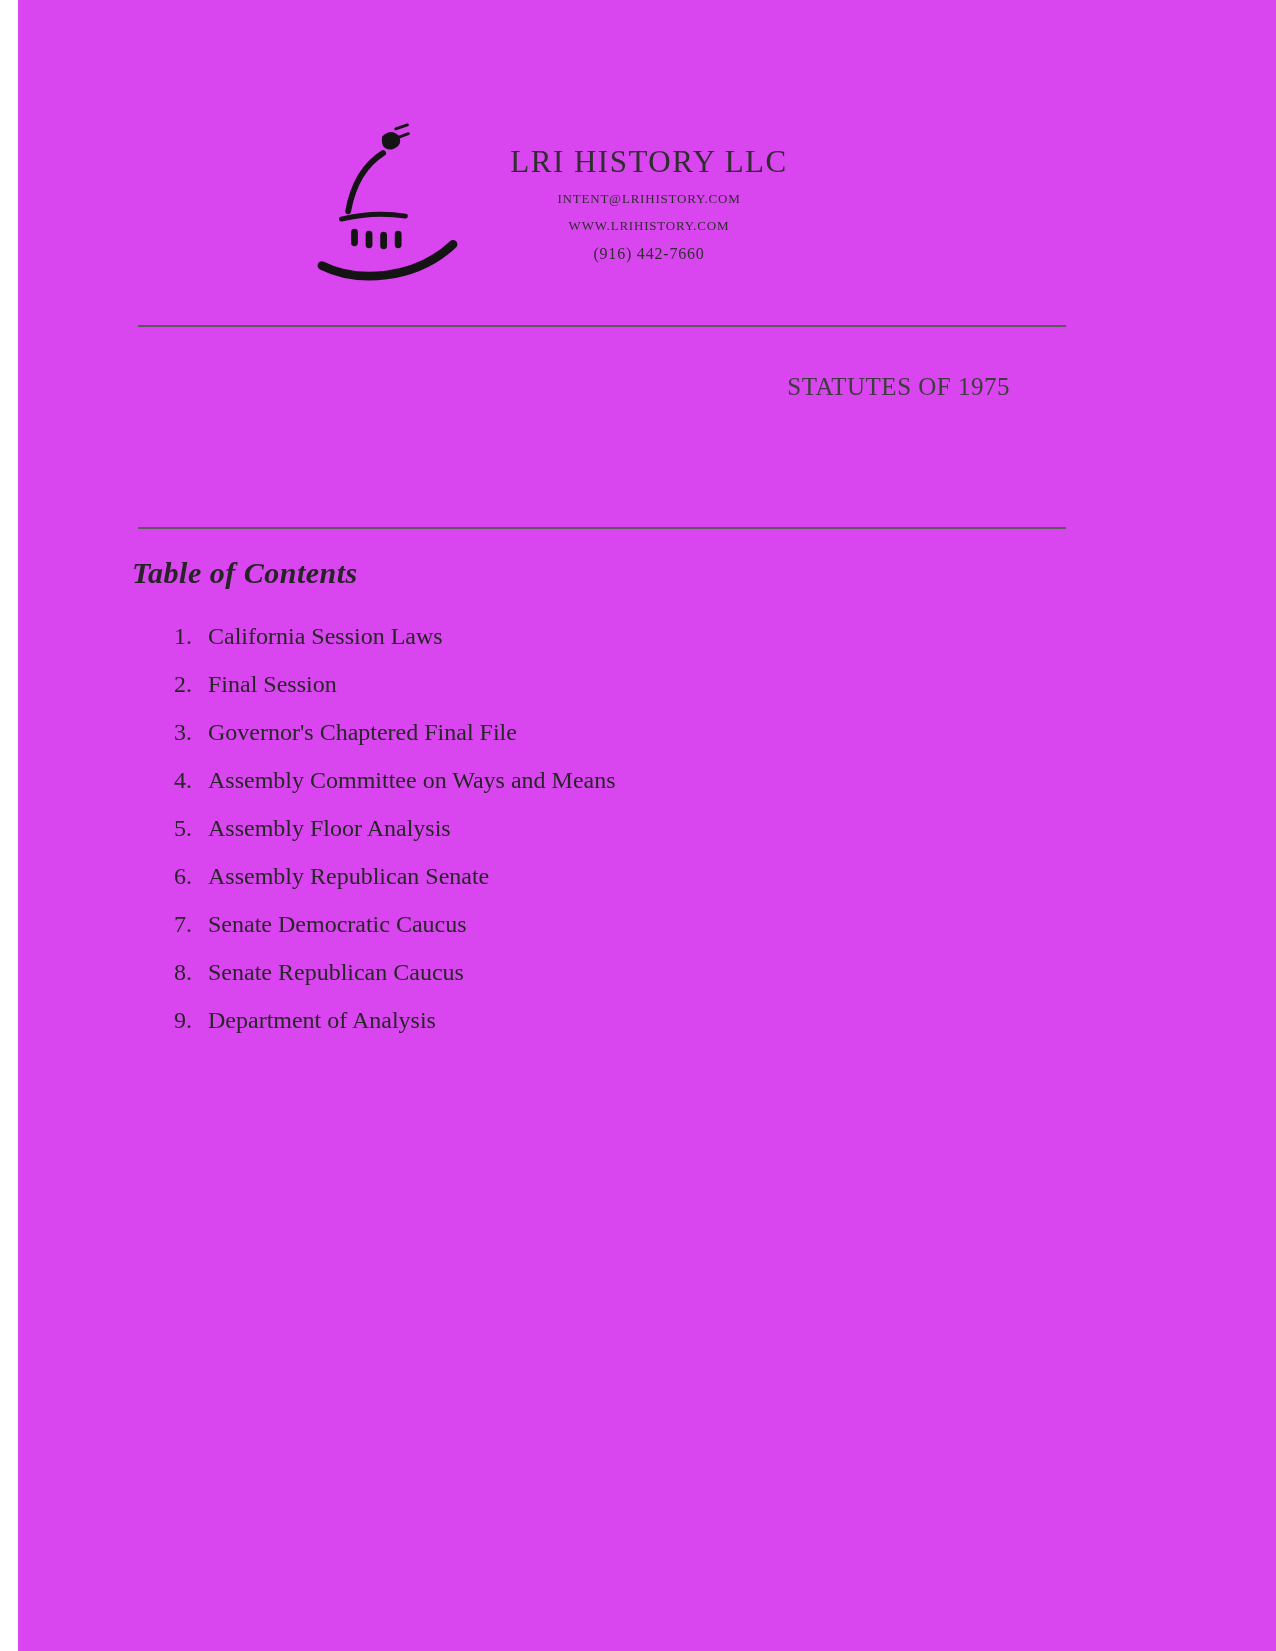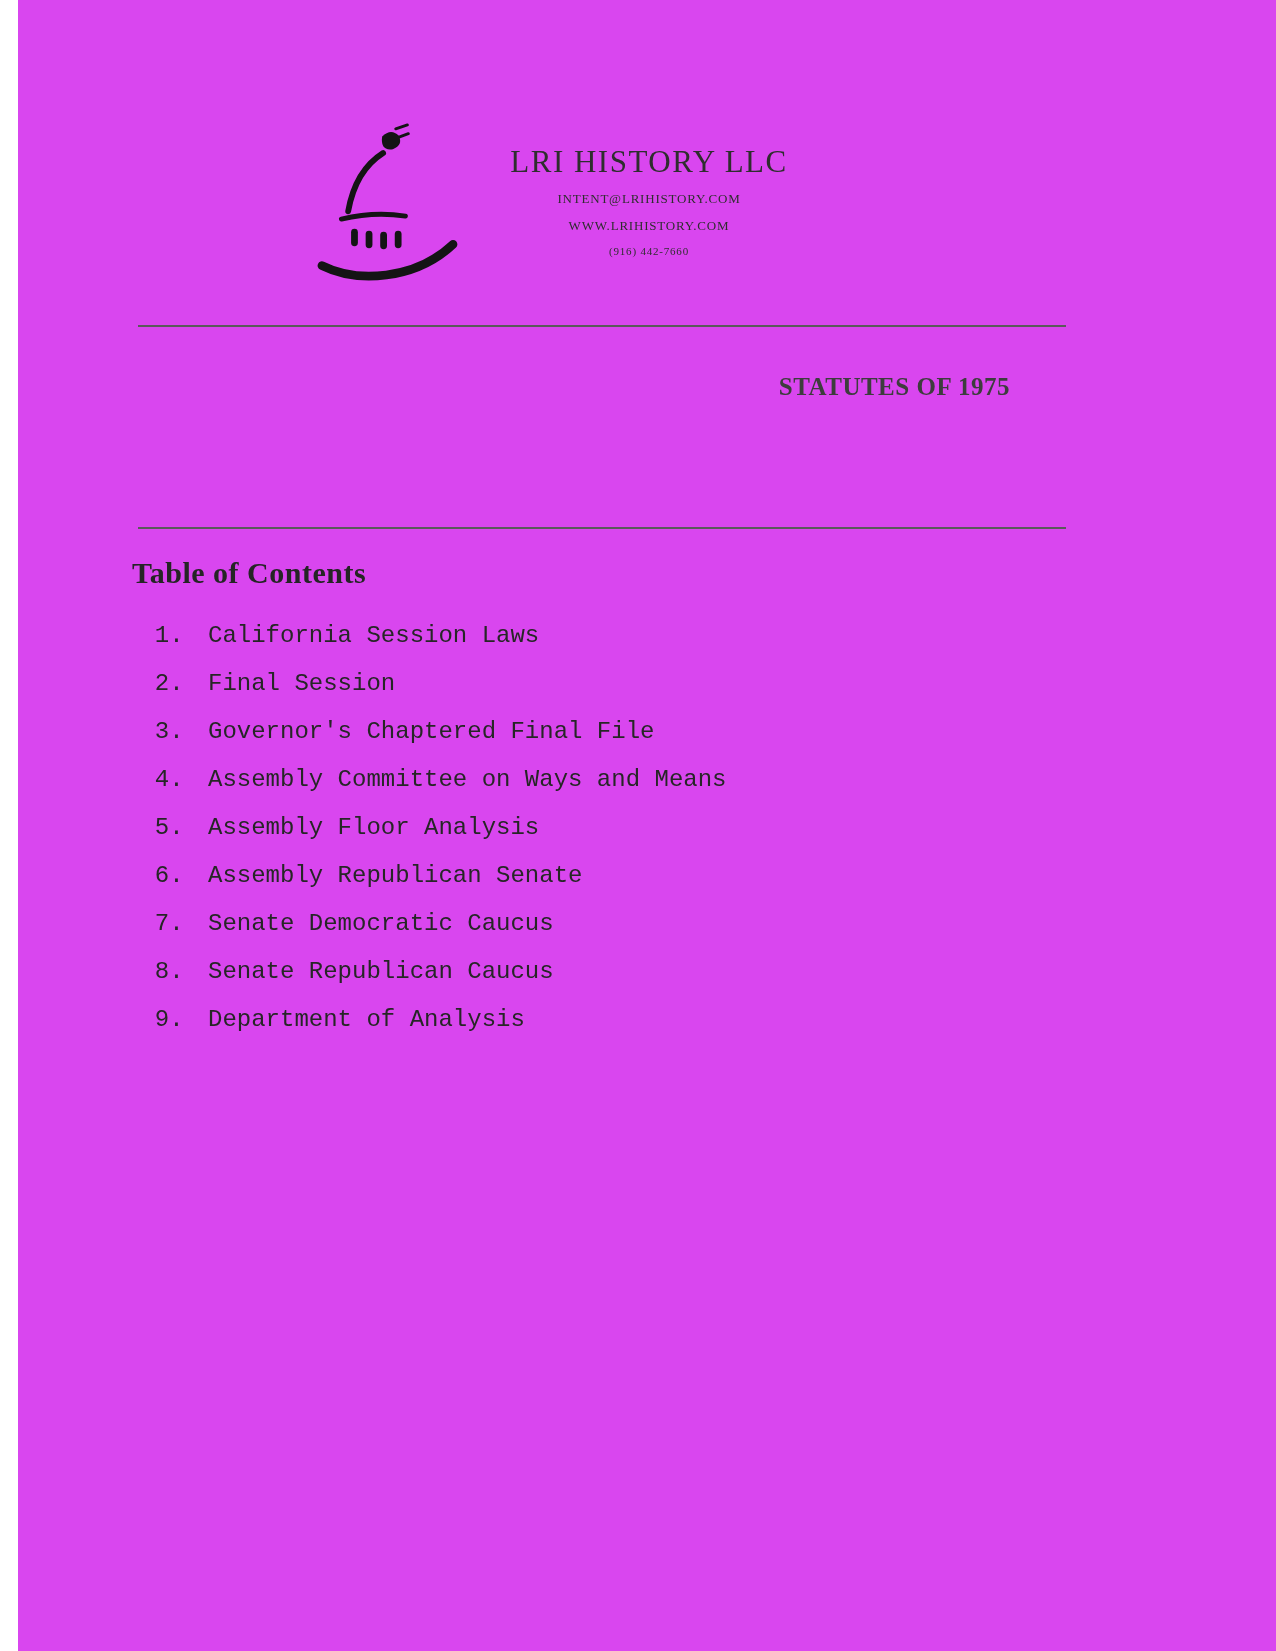--- a/index.html
+++ b/index.html
@@ -44,71 +44,71 @@
     white-space: nowrap;
   }
   .contact-line {
     font-size: 13px;
     letter-spacing: 0.8px;
     color: #2e2e2e;
     margin-top: 11px;
     white-space: nowrap;
   }
   .contact-line.phone {
-    font-size: 11px;
+    font-size: 16px;
   }
 
   
   .rule {
     position: absolute;
     left: 120px;
     width: 928px;
     border: 0;
     border-top: 2px solid #5a5a5a;
     margin: 0;
   }
   .rule-top { top: 325px; }
   .rule-bottom { top: 527px; }
 
   
   .statute-block {
     position: absolute;
     top: 366px;
     right: 284px;
     text-align: right;
-    font-weight: bold;
+    font-weight: normal;
     font-size: 25px;
     color: #3d3d3d;
     letter-spacing: 0.5px;
   }
   .statute-line {
     white-space: pre;
     line-height: 41px;
   }
 
   
   .toc-heading {
     position: absolute;
     top: 556px;
     left: 114px;
     font-size: 30px;
     font-weight: bold;
     color: #252525;
     letter-spacing: 0.5px;
+    font-style: italic;
   }
   .toc-list {
     position: absolute;
     top: 622px;
     left: 142px;
     margin: 0;
     padding-left: 38px;
     font-size: 24px;
     color: #262626;
     list-style: decimal;
-    font-family: Liberation Mono, monospace;
   }
   .toc-list li {
     margin-bottom: 20px;
     padding-left: 10px;
     line-height: 28px;
   }
 </style>
 </head>
 <body>
 

